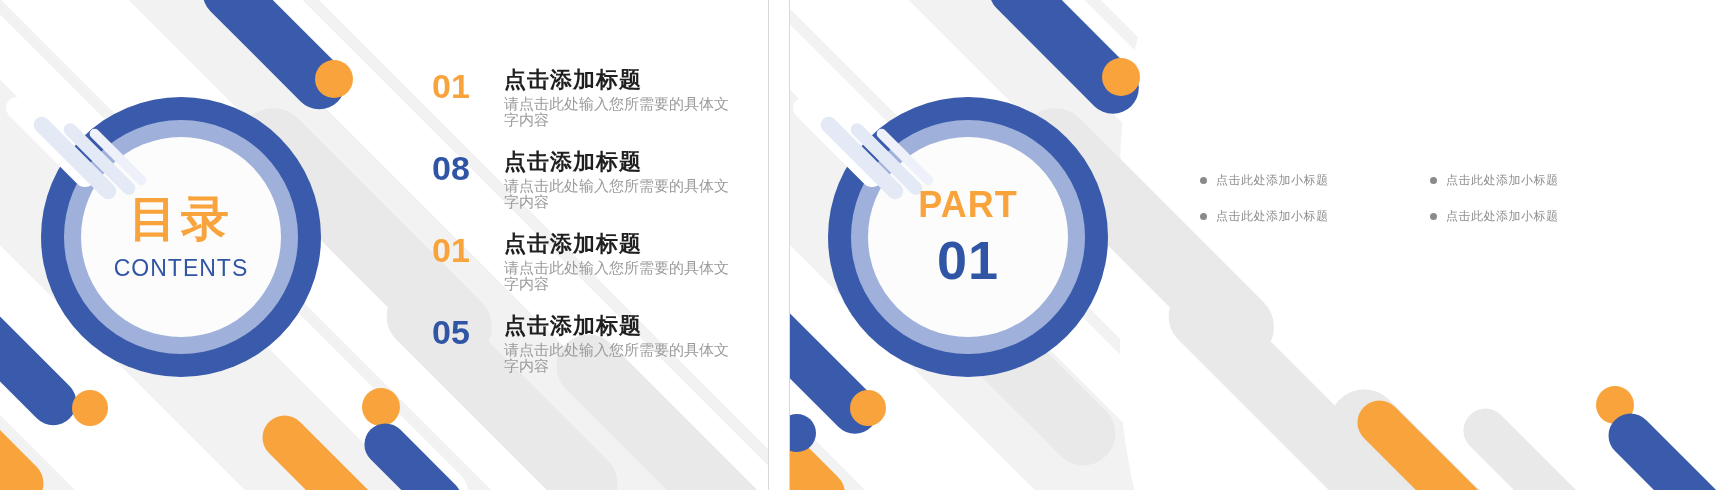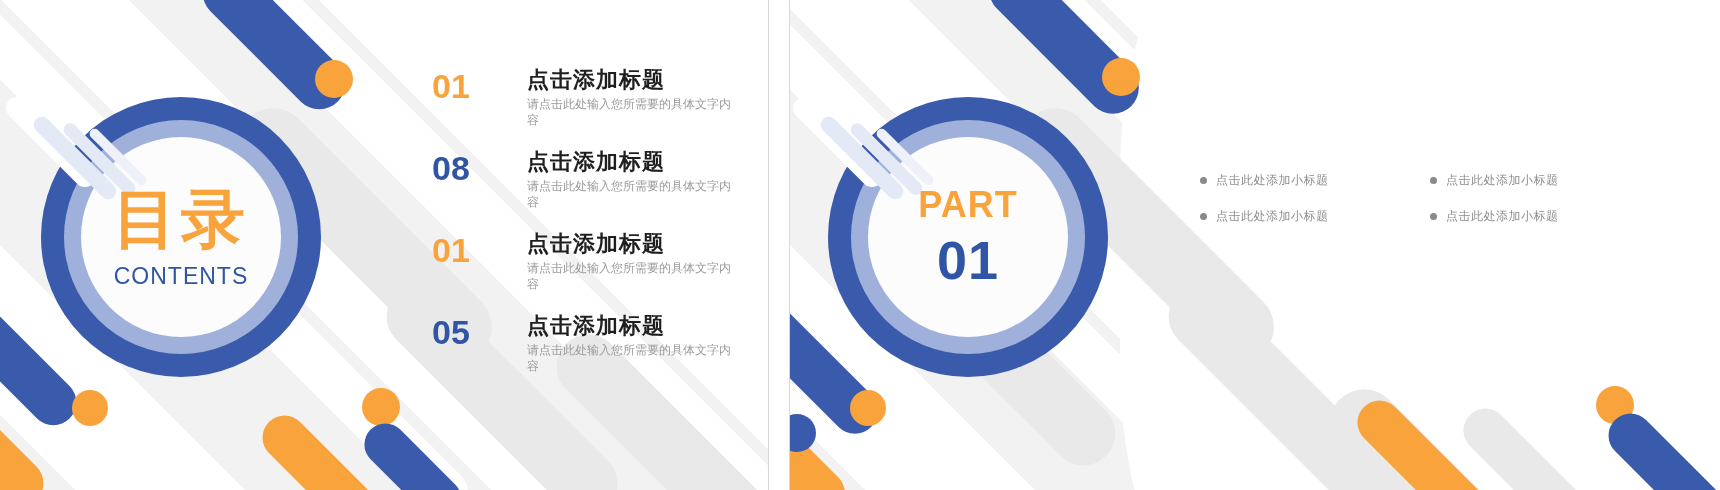--- a/index.html
+++ b/index.html
@@ -39,24 +39,24 @@
   .ring-part{color:#f9a33c;font-weight:bold;line-height:1;letter-spacing:1px;}
   .ring-num{color:#2f55a4;font-weight:bold;line-height:1;letter-spacing:1px;}
 
   
   .slash{position:absolute;border-radius:999px;transform-origin:center;}
 
   
   .toc{position:absolute;left:432px;top:66px;width:300px;z-index:20;}
   .toc-row{display:flex;align-items:flex-start;margin-bottom:22px;height:60px;}
   .toc-num{width:72px;flex:0 0 72px;font-size:34px;font-weight:bold;line-height:40px;text-align:left;}
-  .toc-body{flex:1;margin-left:23px;}
+  .toc-body{flex:1;}
   .toc-title{font-size:22px;font-weight:bold;color:#1f1f1f;line-height:28px;letter-spacing:1px;
              font-family:"Liberation Sans","DejaVu Sans",sans-serif;}
-  .toc-sub{font-size:12px;color:#9a9a9a;line-height:16px;margin-top:2px;letter-spacing:0px;}
+  .toc-sub{font-size:15px;color:#9a9a9a;line-height:16px;margin-top:2px;letter-spacing:0px;}
 
   
   .content{position:absolute;left:410px;top:150px;width:470px;z-index:20;}
   .content-title{font-size:42px;font-weight:bold;color:#1f1f1f;letter-spacing:2px;line-height:52px;}
   .bullets{margin-top:22px;display:flex;flex-wrap:wrap;width:460px;}
   .bullet{display:flex;align-items:center;width:230px;margin-bottom:20px;}
   .bullet-dot{width:7px;height:7px;border-radius:50%;background:#8a8a8a;flex:0 0 7px;margin-right:9px;}
   .bullet-text{font-size:12px;color:#8d8d8d;line-height:16px;letter-spacing:0.5px;}
 </style>
 </head>
@@ -92,21 +92,21 @@
       <div class="ring-outer"></div>
       <div class="ring-mid" style="left:23px;top:23px;width:234px;height:234px;"></div>
       <div class="ring-inner" style="left:40px;top:40px;width:200px;height:200px;"></div>
 
       <div class="slash" style="left:-1px;top:-14px;width:22px;height:118px;background:#ffffff;transform:rotate(-45deg);z-index:4;"></div>
       <div class="slash" style="left:26px;top:6px;width:16px;height:110px;background:#e4e9f6;transform:rotate(-45deg);z-index:5;"></div>
       <div class="slash" style="left:52px;top:14px;width:13px;height:96px;background:#e4e9f6;transform:rotate(-45deg);z-index:5;"></div>
       <div class="slash" style="left:72px;top:22px;width:10px;height:76px;background:#eef1f9;transform:rotate(-45deg);z-index:5;"></div>
 
       <div class="ring-center">
-        <div class="ring-cjk" style="font-size:64px;margin-bottom:14px;">目录</div>
+        <div class="ring-cjk" style="font-size:48px;margin-bottom:14px;">目录</div>
         <div class="ring-en" style="font-size:23px;">CONTENTS</div>
       </div>
     </div>
 
     <div class="toc">
 
       <div class="toc-row">
         <div class="toc-num" style="color:#f9a33c;">01</div>
         <div class="toc-body">
           <div class="toc-title">点击添加标题</div>

